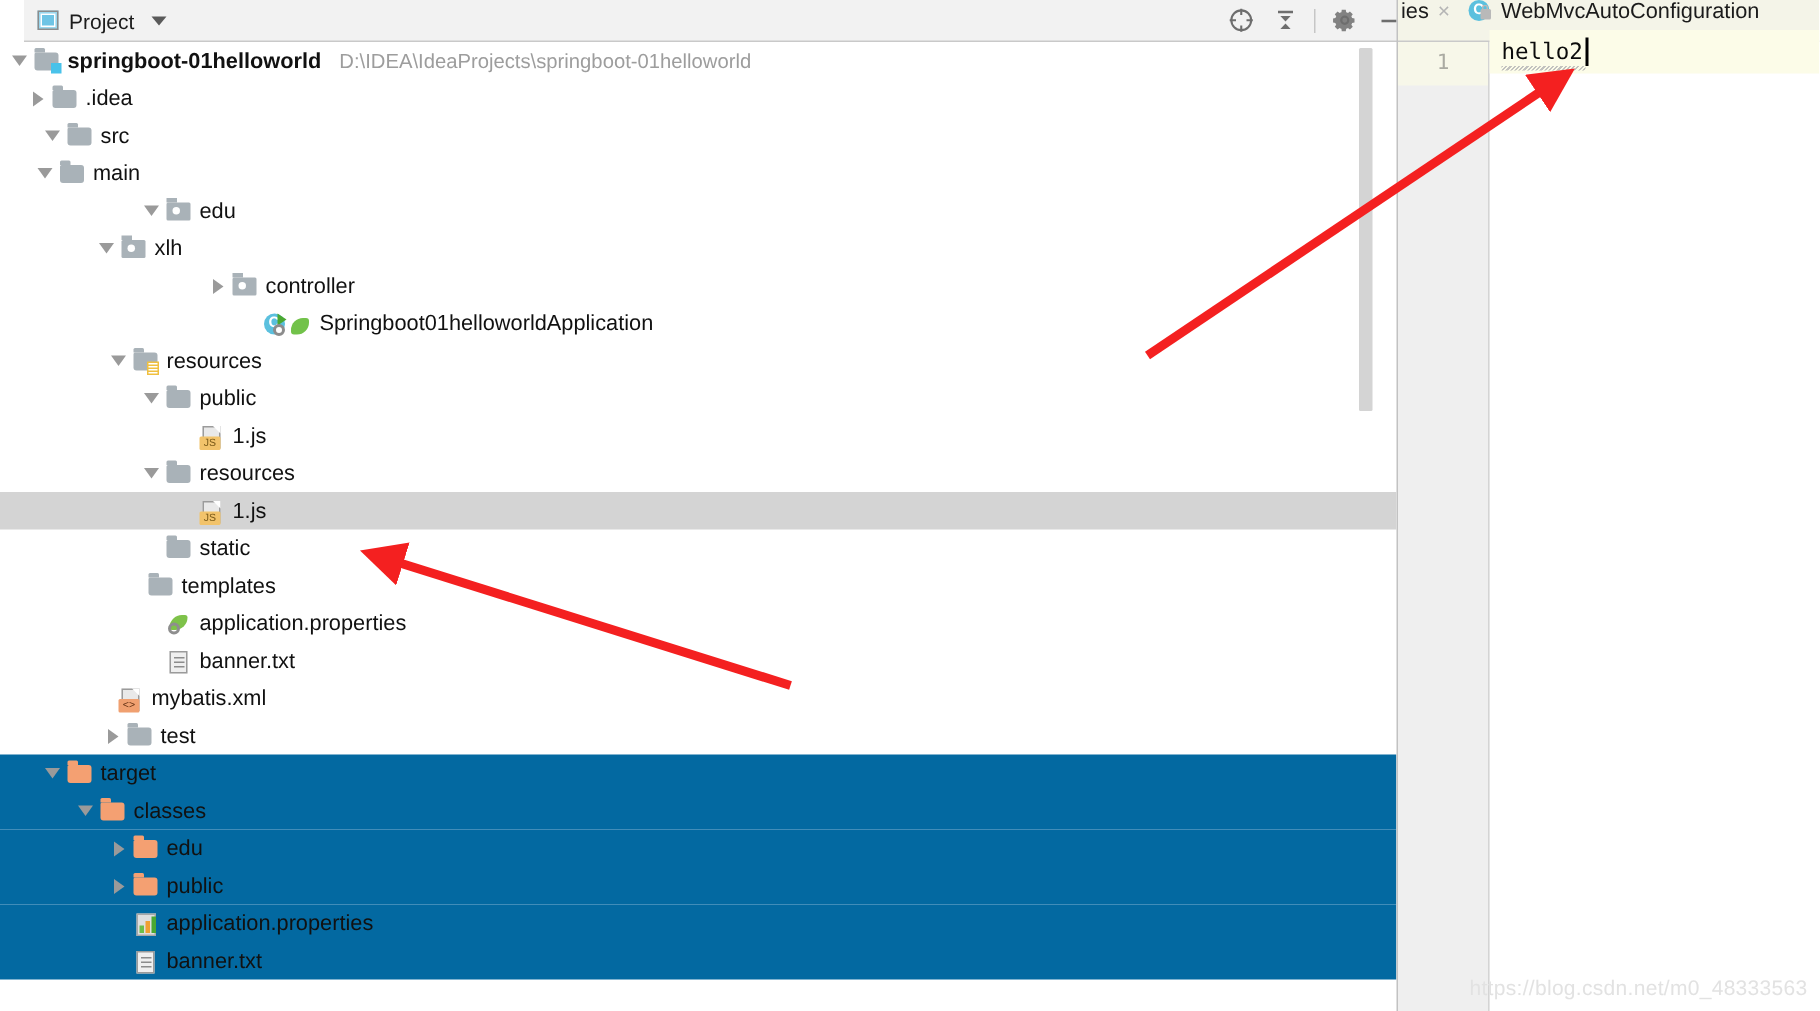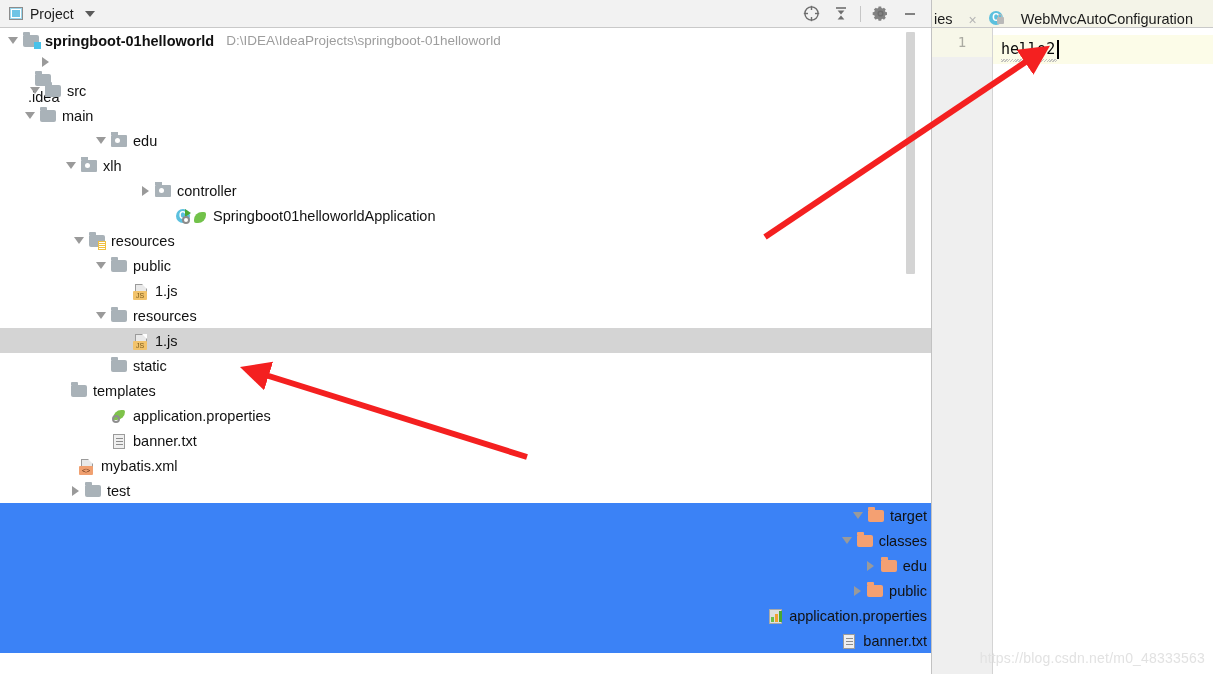--- a/index.html
+++ b/index.html
@@ -15,21 +15,21 @@
     position: relative;
     width: 1213px;
     height: 674px;
     overflow: hidden;
     background: #ffffff;
   }
 
   
   .topbar {
     position: absolute;
-    left: 0; top: 0;
+    left: 16px; top: 0;
     width: 931px; height: 28px;
     background: #f2f2f2;
     border-bottom: 1px solid #c9c9c9;
     box-sizing: border-box;
     display: flex;
     align-items: center;
     text-align: right;
   }
   .proj-title {
     display: flex;
@@ -94,21 +94,21 @@
   }
   .tree-row {
     position: relative;
     height: 25px;
     display: flex;
     align-items: center;
     white-space: nowrap;
     font-size: 14.5px;
     color: #111111;
   }
-  .tree-row.excluded { background: #3b82f6; justify-content: flex-end; }
+  .tree-row.excluded { background: #0369a1; }
   .tree-row.selected { background: #d4d4d4; }
   .row-inner {
     display: flex;
     align-items: center;
     height: 25px;
   }
   .twisty {
     width: 18px;
     height: 25px;
     display: flex;
@@ -384,26 +384,26 @@
     width: 281px; height: 28px;
     background: #f4f4e8;
     border-bottom: 1px solid #c9c9c9;
     box-sizing: border-box;
     display: flex;
     align-items: center;
     overflow: hidden;
   }
   .tab {
     display: flex;
-    align-items: flex-end;
+    align-items: flex-start;
     height: 27px;
     padding: 0 6px;
     font-size: 14.5px;
     color: #1b1b1b;
-    gap: 16px;
+    gap: 6px;
   }
   .tab.partial { padding-left: 2px; color: #1b1b1b; }
   .tab-close {
     color: #b5b5b5;
     font-size: 14px;
     line-height: 1;
   }
   .tab-ico-c {
     position: relative;
     width: 16px; height: 16px;
@@ -449,21 +449,21 @@
     width: 60px; height: 29px;
     line-height: 29px;
     text-align: center;
     color: #aaaaa2;
     font-family: "DejaVu Sans Mono", monospace;
     font-size: 14px;
     background: #f7f7e9;
   }
   .code-line {
     position: absolute;
-    left: 61px; top: 35px;
+    left: 61px; top: 20px;
     width: 220px; height: 29px;
     background: #fcfce8;
   }
   .code-text {
     position: absolute;
     left: 8px; top: 0;
     height: 29px;
     line-height: 29px;
     font-family: "DejaVu Sans Mono", monospace;
     font-size: 15px;
@@ -555,21 +555,21 @@
             </span>
             <span class="ico">
               <span class="fld"></span>
               <span class="badge-sq"></span>
             </span>
             <span class="label bold">springboot-01helloworld</span>
             <span class="path-hint">D:\IDEA\IdeaProjects\springboot-01helloworld</span>
           </div>
         </div>
         <div class="tree-row">
-          <div class="row-inner" style="padding-left: 28px; flex-direction: column;">
+          <div class="row-inner" style="padding-left: 16px;">
             <span class="twisty">
               <span class="tw-collapsed"></span>
             </span>
             <span class="ico">
               <span class="fld"></span>
             </span>
             <span class="label">.idea</span>
           </div>
         </div>
         <div class="tree-row">
@@ -699,21 +699,21 @@
         <div class="tree-row">
           <div class="row-inner" style="padding-left: 92px;">
             <span class="twisty"></span>
             <span class="ico">
               <span class="fld"></span>
             </span>
             <span class="label">static</span>
           </div>
         </div>
         <div class="tree-row">
-          <div class="row-inner" style="padding-left: 52px;">
+          <div class="row-inner" style="padding-left: 80px;">
             <span class="twisty"></span>
             <span class="ico">
               <span class="fld"></span>
             </span>
             <span class="label">templates</span>
           </div>
         </div>
         <div class="tree-row">
           <div class="row-inner" style="padding-left: 92px;">
             <span class="twisty"></span>

